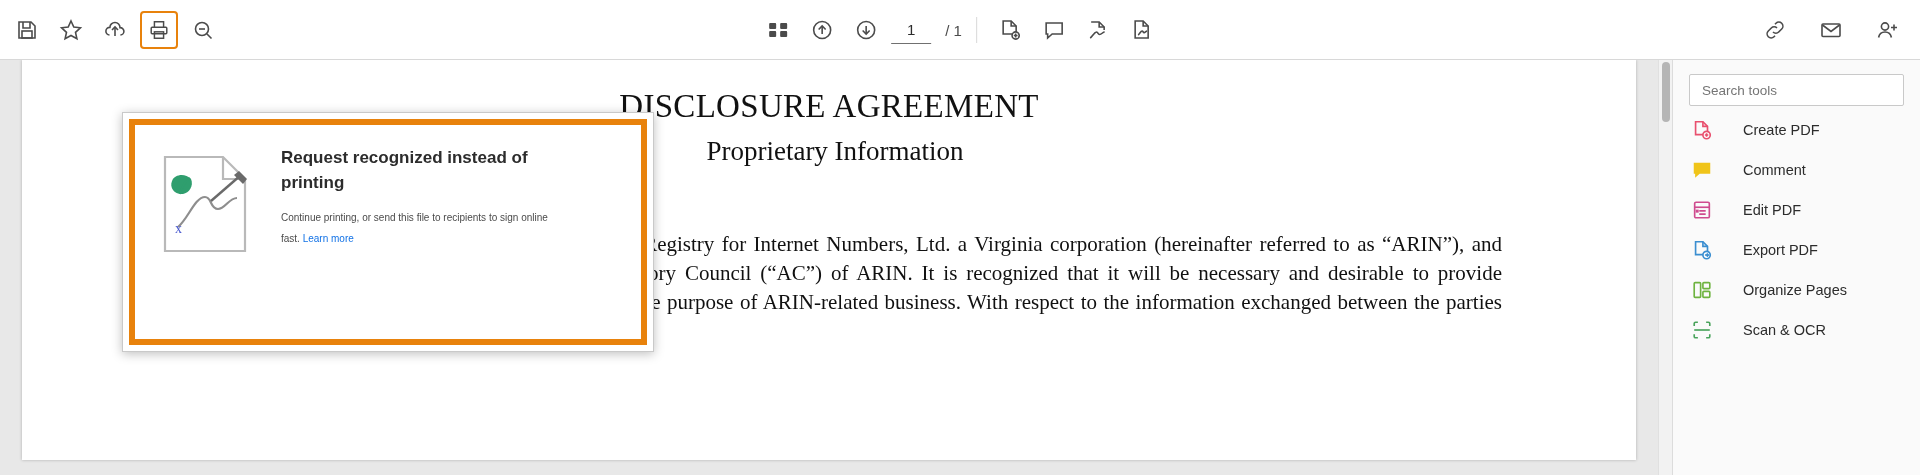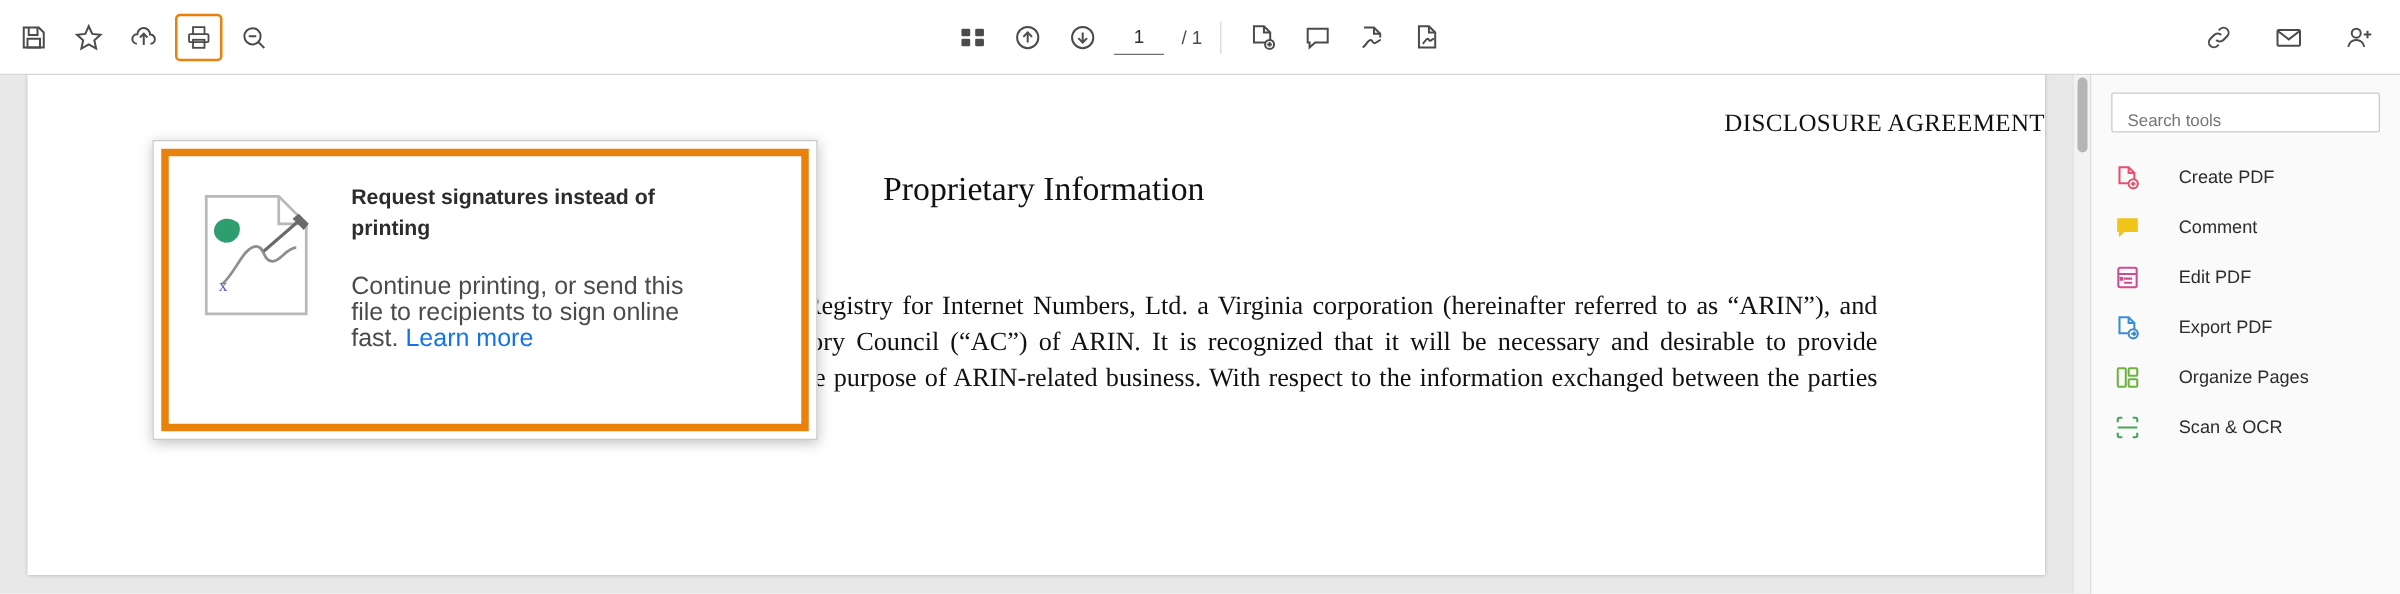--- a/index.html
+++ b/index.html
@@ -111,23 +111,23 @@
     left: 22px; top: 0;
     width: 1614px;
     height: 400px;
     background: #ffffff;
     box-shadow: 0 0 3px rgba(0,0,0,0.25);
   }
   .doc-title {
     position: absolute;
     top: 28px;
     left: 0; right: 0;
-    text-align: right;
+    text-align: center;
     font-family: "Liberation Serif", serif;
-    font-size: 20px;
+    font-size: 33px;
     color: #111;
     letter-spacing: 0.3px;
   }
   .doc-subtitle {
     position: absolute;
     top: 76px;
     left: 0; right: 0;
     text-align: center;
     font-family: "Liberation Serif", serif;
     font-size: 27px;
@@ -175,27 +175,27 @@
   .tools-panel {
     position: absolute;
     right: 0; top: 0;
     width: 248px;
     height: 415px;
     background: #fafafa;
     border-left: 1px solid #dcdcdc;
     box-sizing: border-box;
   }
   .search-tools {
-    margin: 14px 16px 16px 16px;
+    margin: 14px 16px 4px 16px;
     height: 32px;
     border: 1px solid #c9c9c9;
     border-radius: 2px;
     background: #fff;
     display: flex;
-    align-items: flex-end;
+    align-items: center;
     padding: 0 10px;
     box-sizing: border-box;
   }
   .search-tools input {
     border: none;
     outline: none;
     font-size: 13.5px;
     color: #6e6e6e;
     width: 100%;
     font-family: "Liberation Sans", sans-serif;
@@ -264,22 +264,22 @@
     padding-top: 12px;
   }
   .pop-title {
     font-size: 17px;
     font-weight: bold;
     color: #2c2c2c;
     line-height: 25px;
     width: 250px;
   }
   .pop-body {
-    margin-top: 24px;
-    font-size: 20px;
+    margin-top: 12px;
+    font-size: 10px;
     color: #4b4b4b;
     line-height: 21px;
     width: 275px;
   }
   .pop-link {
     color: #1473e6;
     cursor: pointer;
     text-decoration: none;
   }
   .pop-actions {
@@ -529,21 +529,21 @@
             <path d="M31 78c10-8 17-30 27-30 7 0 5 12 13 12 7 0 11-11 19-11" stroke="#8e8e8e" stroke-width="2.2" fill="none"></path>
             <path d="M64 52l30-26" stroke="#6a6a6a" stroke-width="2.4"></path>
             <path d="M92 22l8 8-4 5-9-9z" fill="#6a6a6a"></path>
             <text x="28" y="84" font-family="Liberation Serif, serif" font-size="14" fill="#4b5bd0">x</text>
             <path d="M44 30c-6-6-16-5-19 2-3 7 3 14 11 13 6-1 11-8 8-15z" fill="#2f9e6e"></path>
             <path d="M33 45c2-9 6-13 10-16" stroke="#2f9e6e" stroke-width="2" fill="none"></path>
           </svg>
         </div>
 
         <div class="popover-text">
-          <div class="pop-title">Request signatures instead of printing</div>
+          <div class="pop-title">Request recognized instead of printing</div>
           <div class="pop-body">
             <span>Continue printing, or send this file to recipients to sign online fast.</span>
             <span class="pop-link">Learn more</span>
           </div>
         </div>
 
       </div>
 
     </div>
     <div class="popover-highlight"></div>

